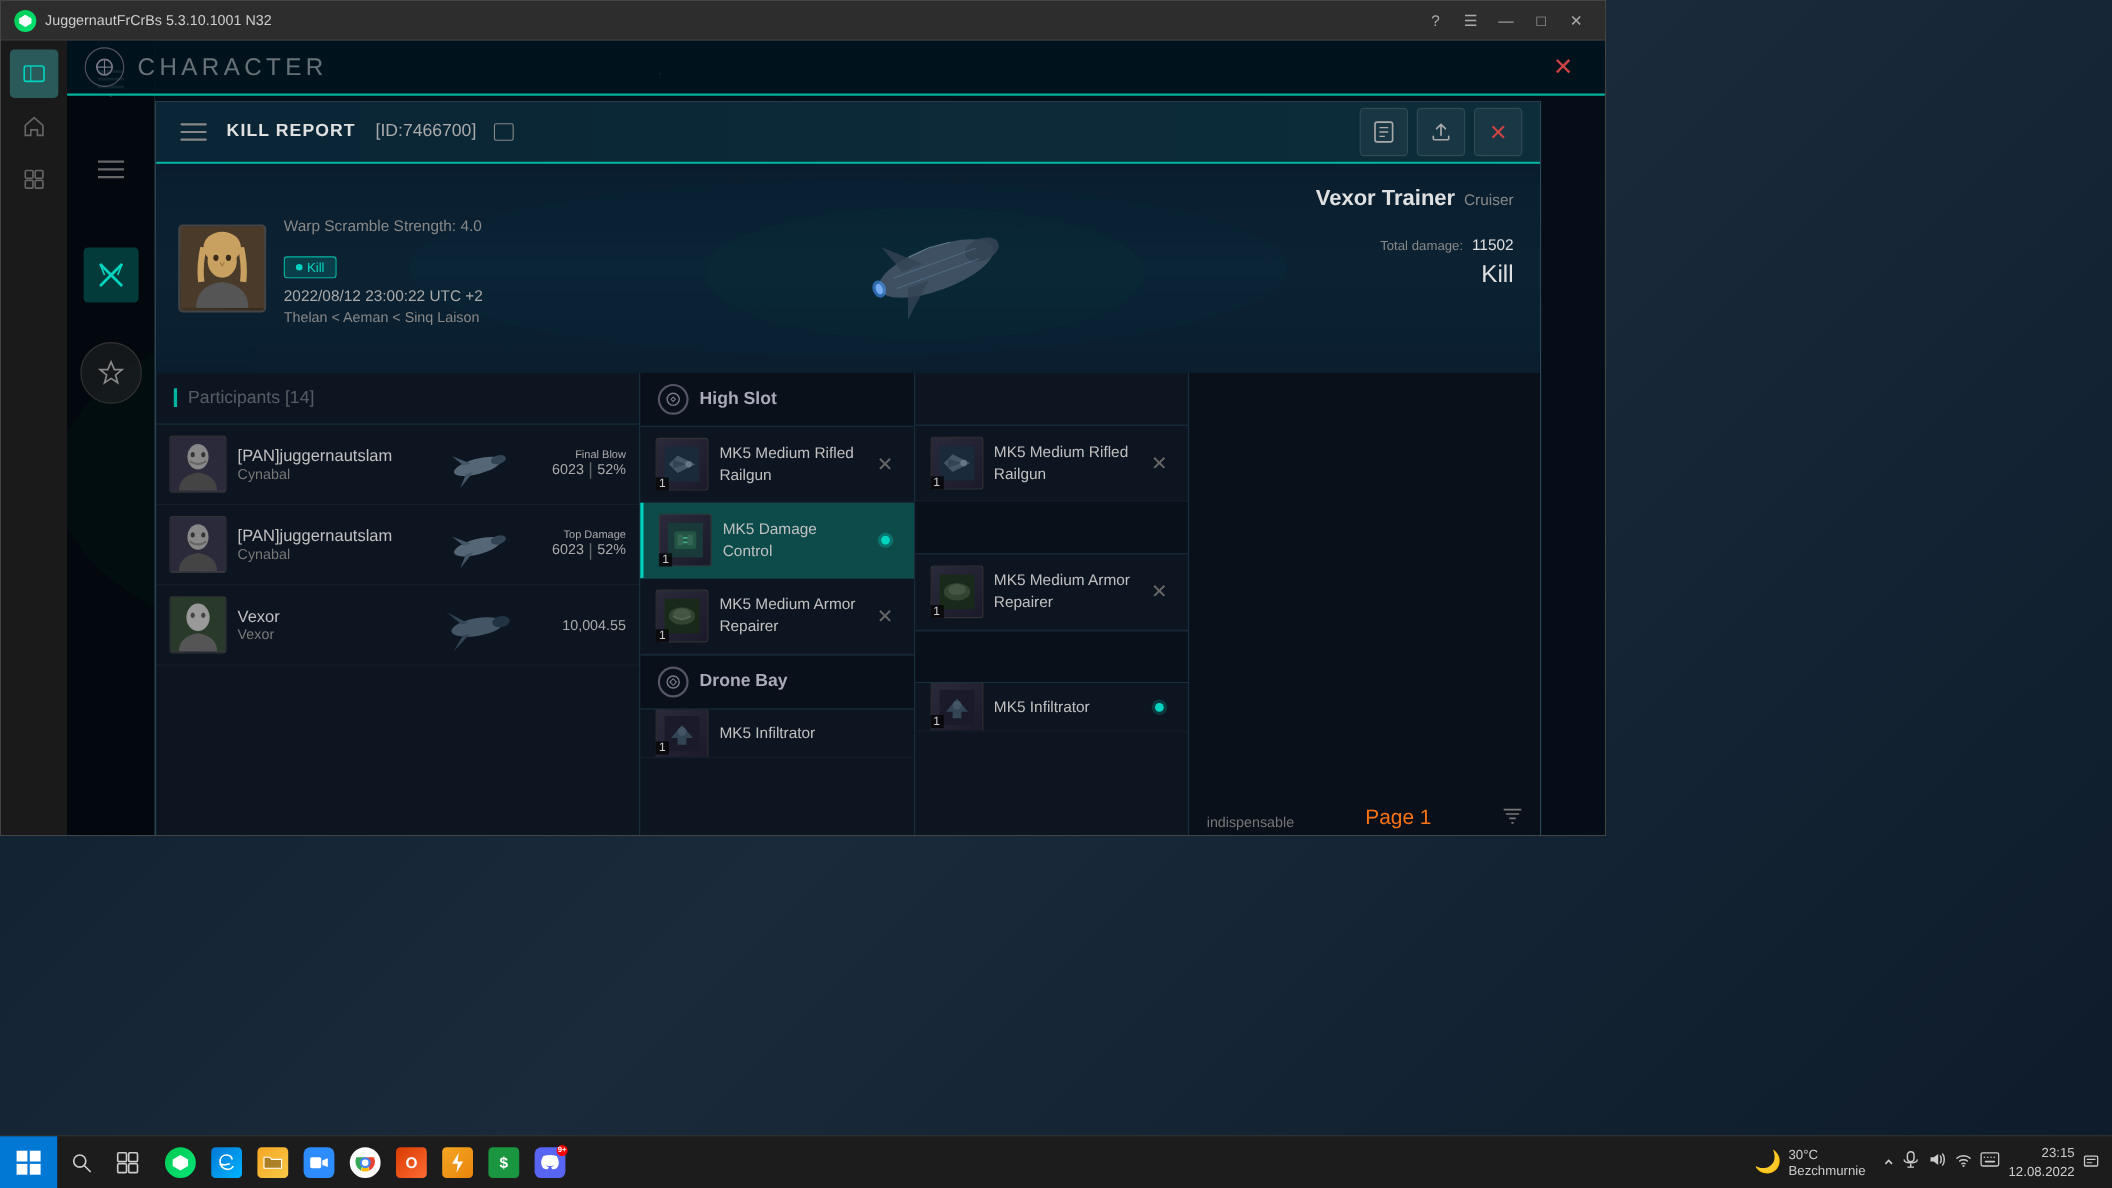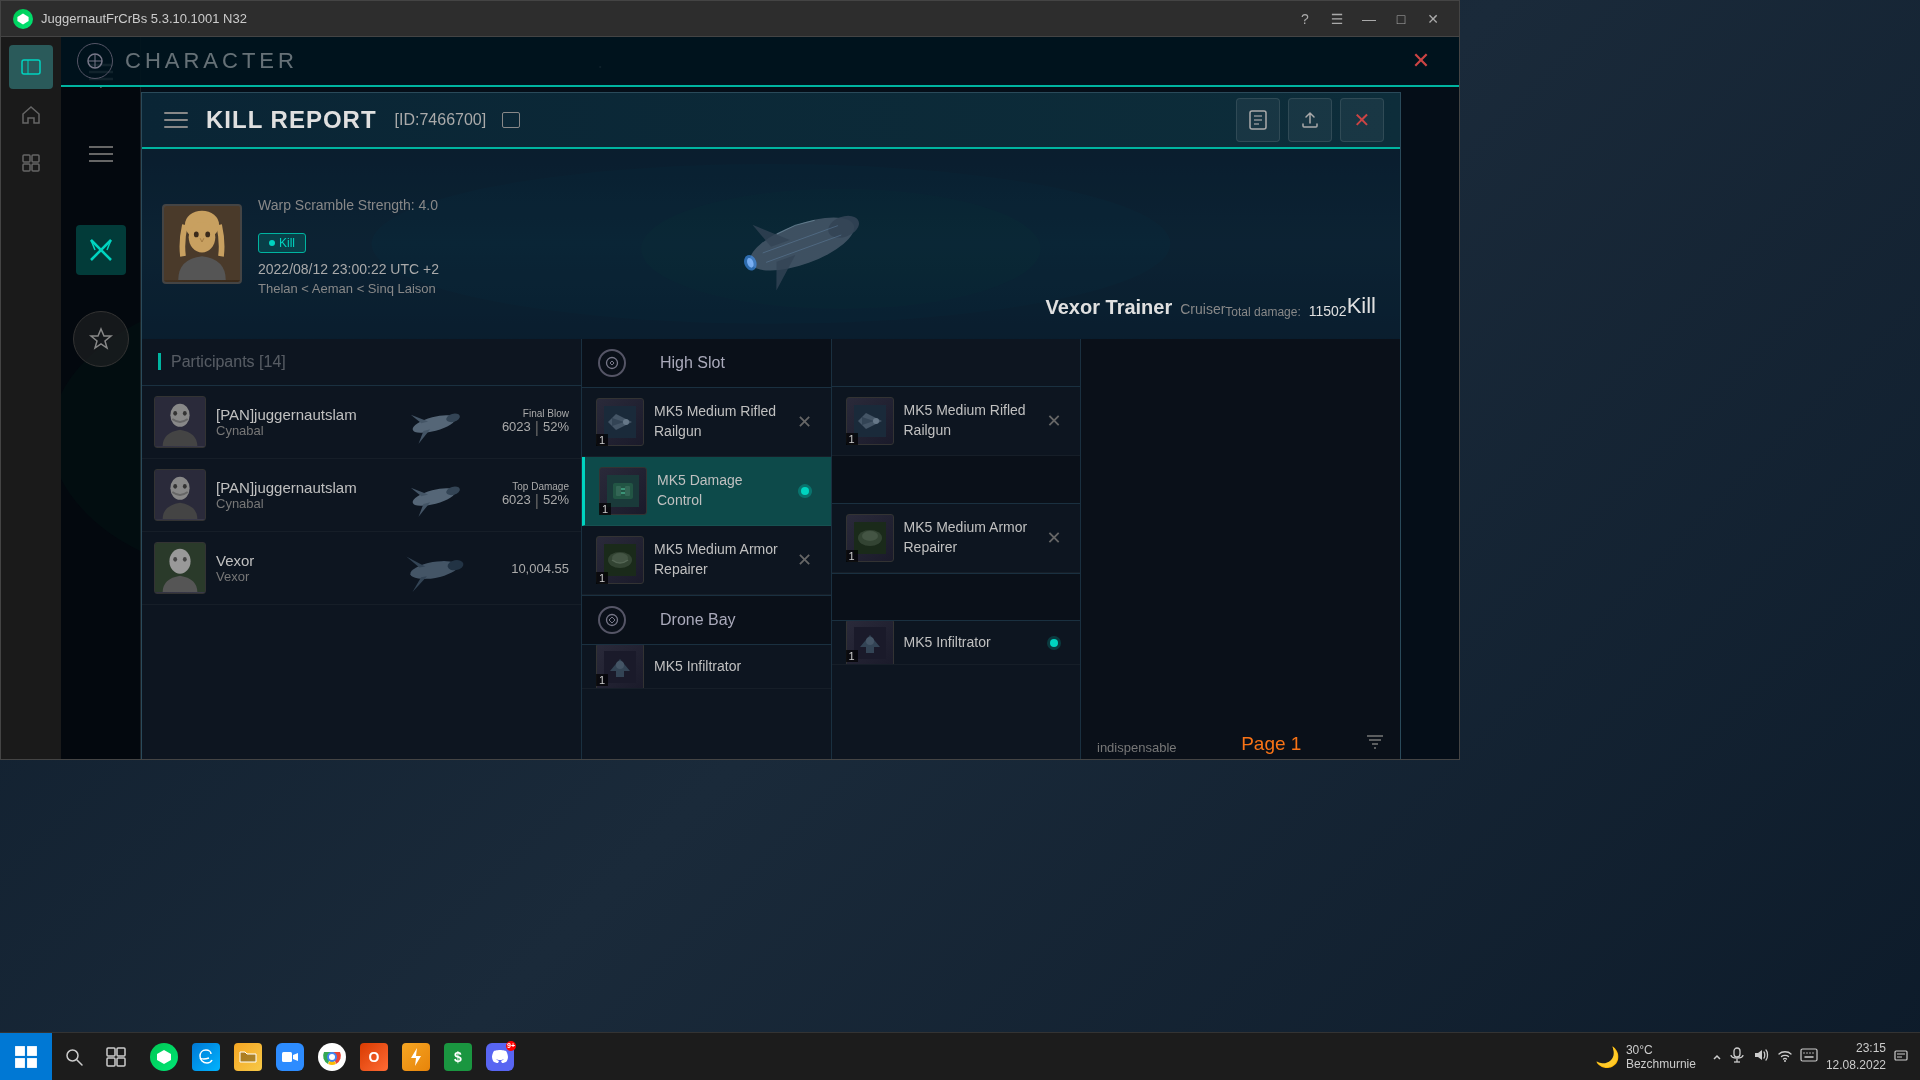--- a/index.html
+++ b/index.html
@@ -304,21 +304,21 @@
     }
 
     .kr-menu-line {
       height: 2px;
       background: #888;
       border-radius: 1px;
     }
 
     .kr-title {
       color: #e0e0e0;
-      font-size: 24px;
+      font-size: 16px;
       font-weight: 600;
       letter-spacing: 1px;
       text-transform: uppercase;
       text-align: center;
     }
 
     .kr-header-actions {
       margin-left: auto;
       display: flex;
       gap: 8px;
@@ -448,21 +448,21 @@
     }
 
     
     .ship-visual {
       width: 220px;
       height: 160px;
     }
 
     .kr-stats {
       display: flex;
-      flex-direction: row;
+      flex-direction: column;
       align-items: flex-end;
       padding: 20px 24px;
       z-index: 2;
       min-width: 280px;
     }
 
     .kr-ship-type {
       color: #e0e0e0;
       font-size: 20px;
       font-weight: 600;
@@ -625,22 +625,21 @@
       display: flex;
       align-items: center;
       justify-content: center;
       font-size: 12px;
       color: #778;
     }
 
     .slot-header-label {
       color: #aab;
       font-size: 16px;
-      font-weight: 400;
-      margin-left: 24px;
+      font-weight: 700;
     }
 
     .slot-item {
       display: flex;
       align-items: center;
       padding: 10px 14px;
       gap: 10px;
       border-bottom: 1px solid rgba(255,255,255,0.04);
       position: relative;
     }

